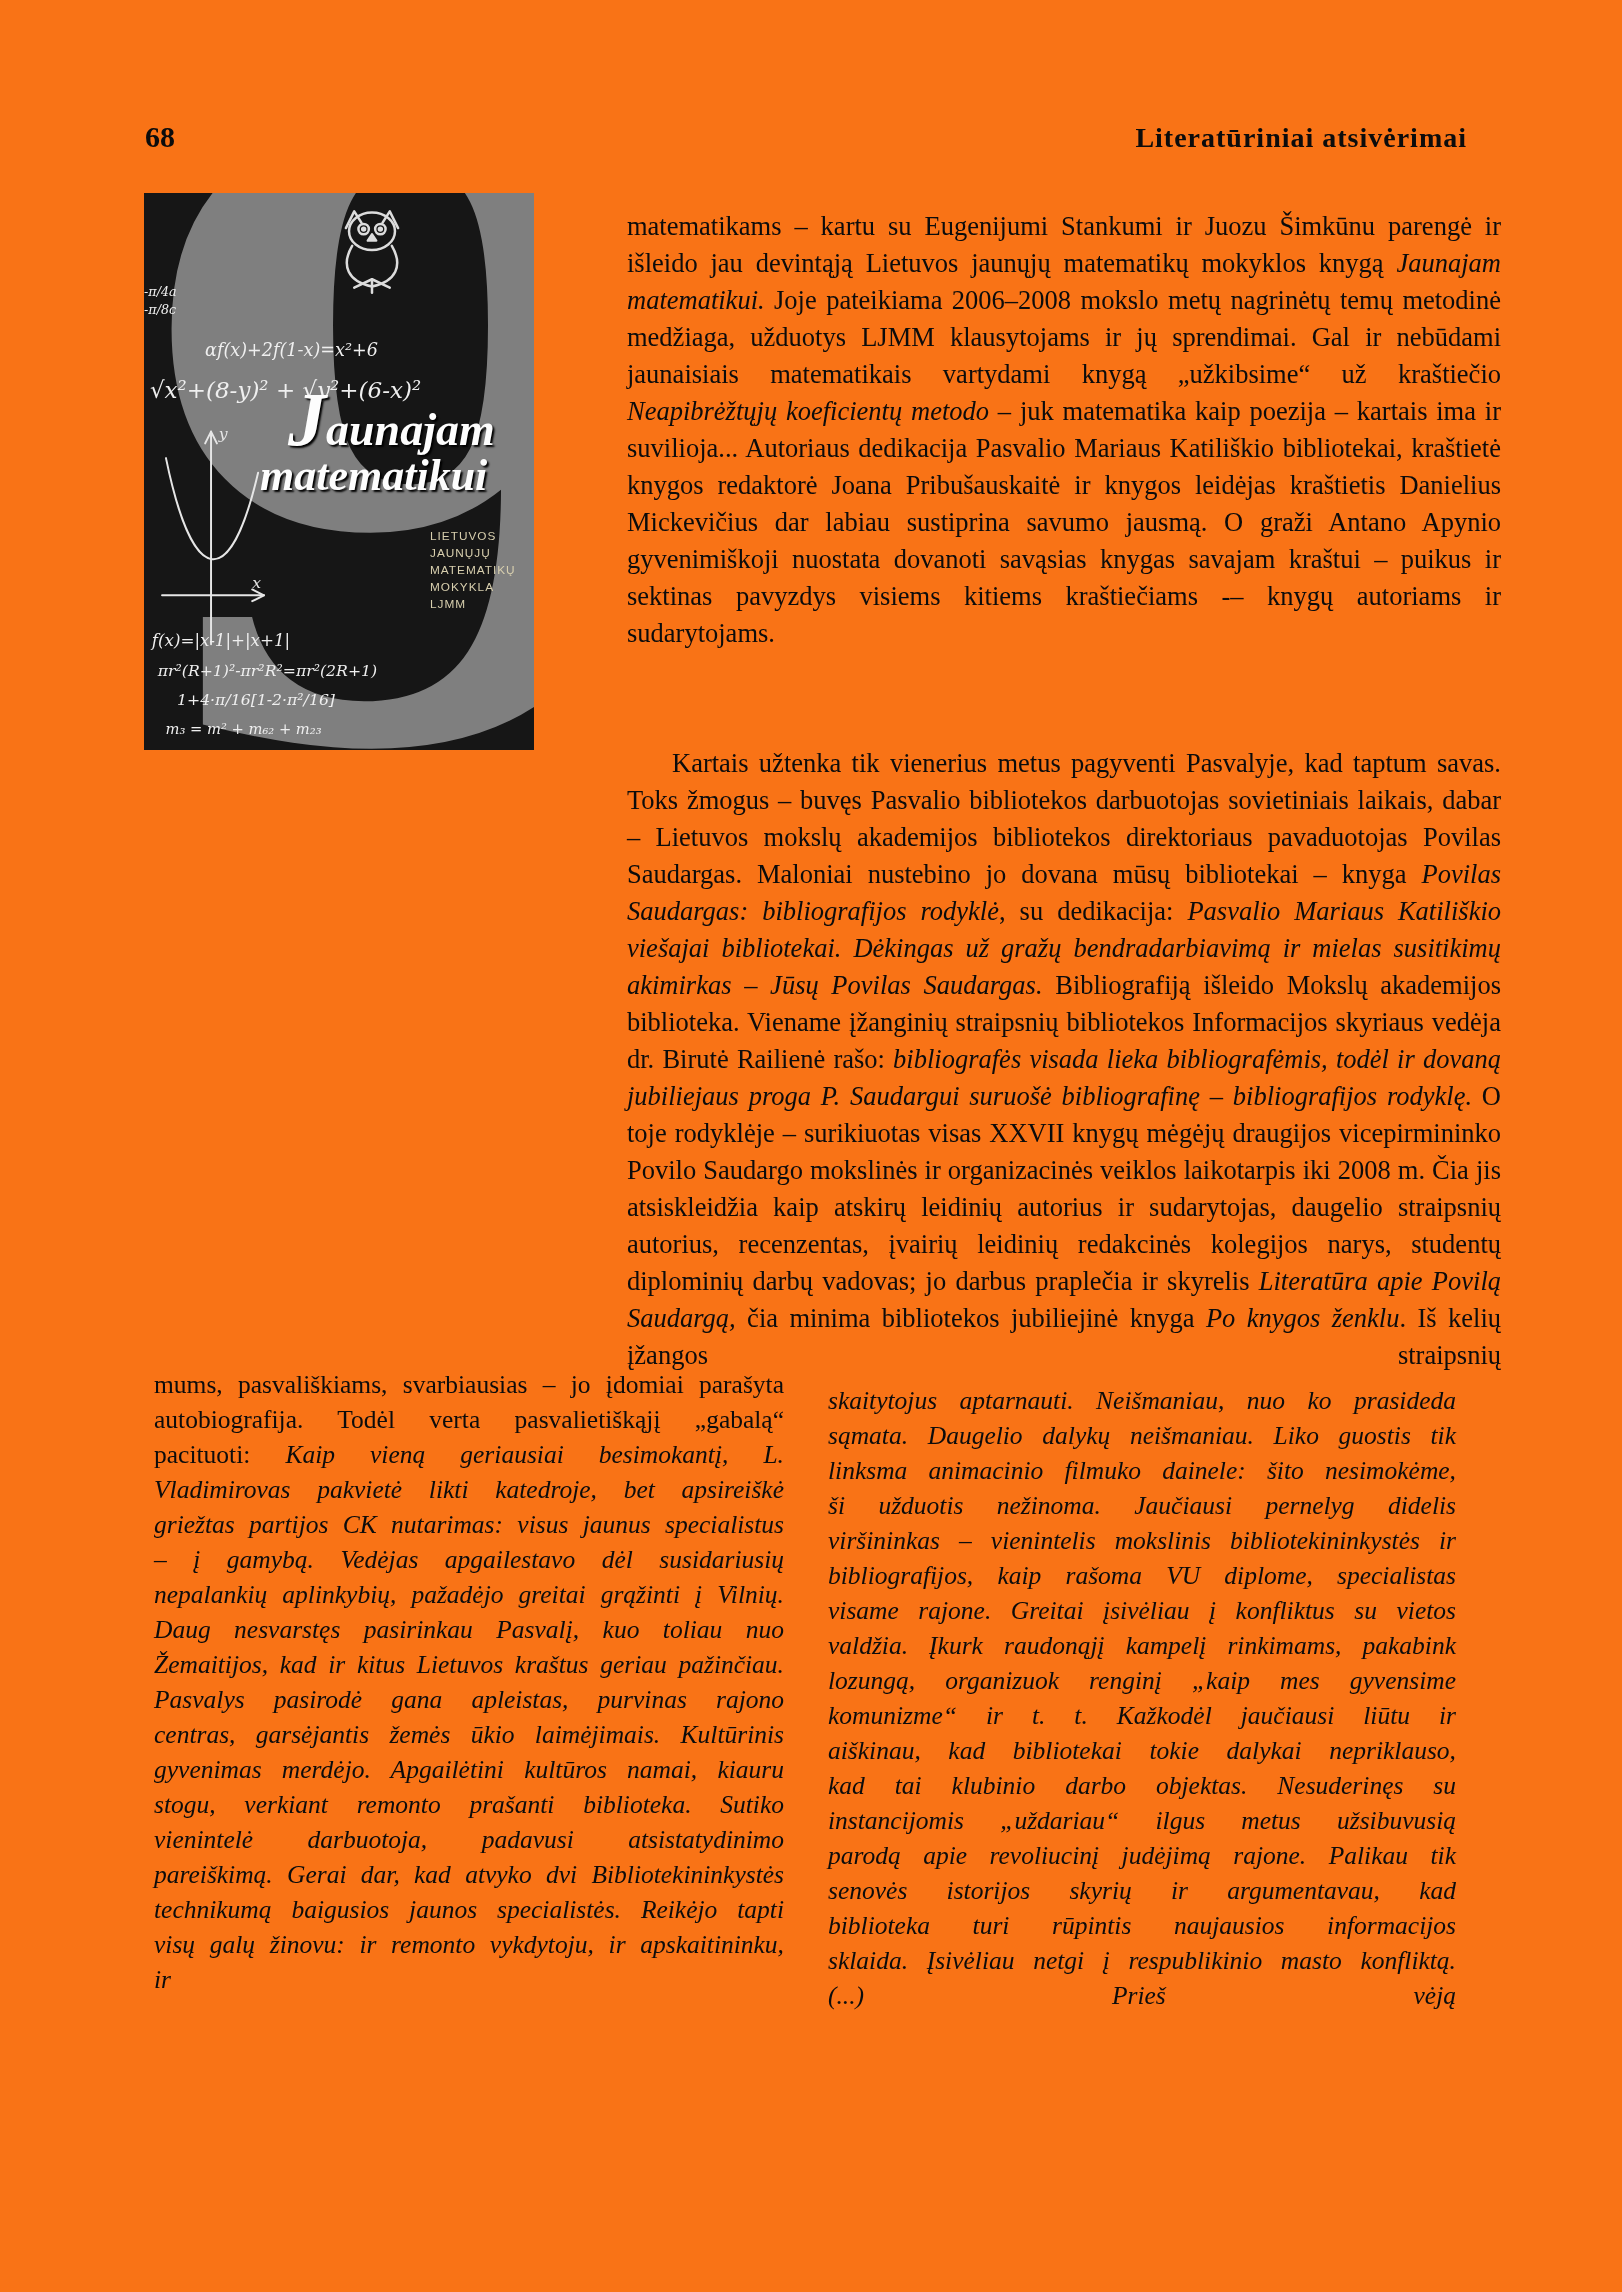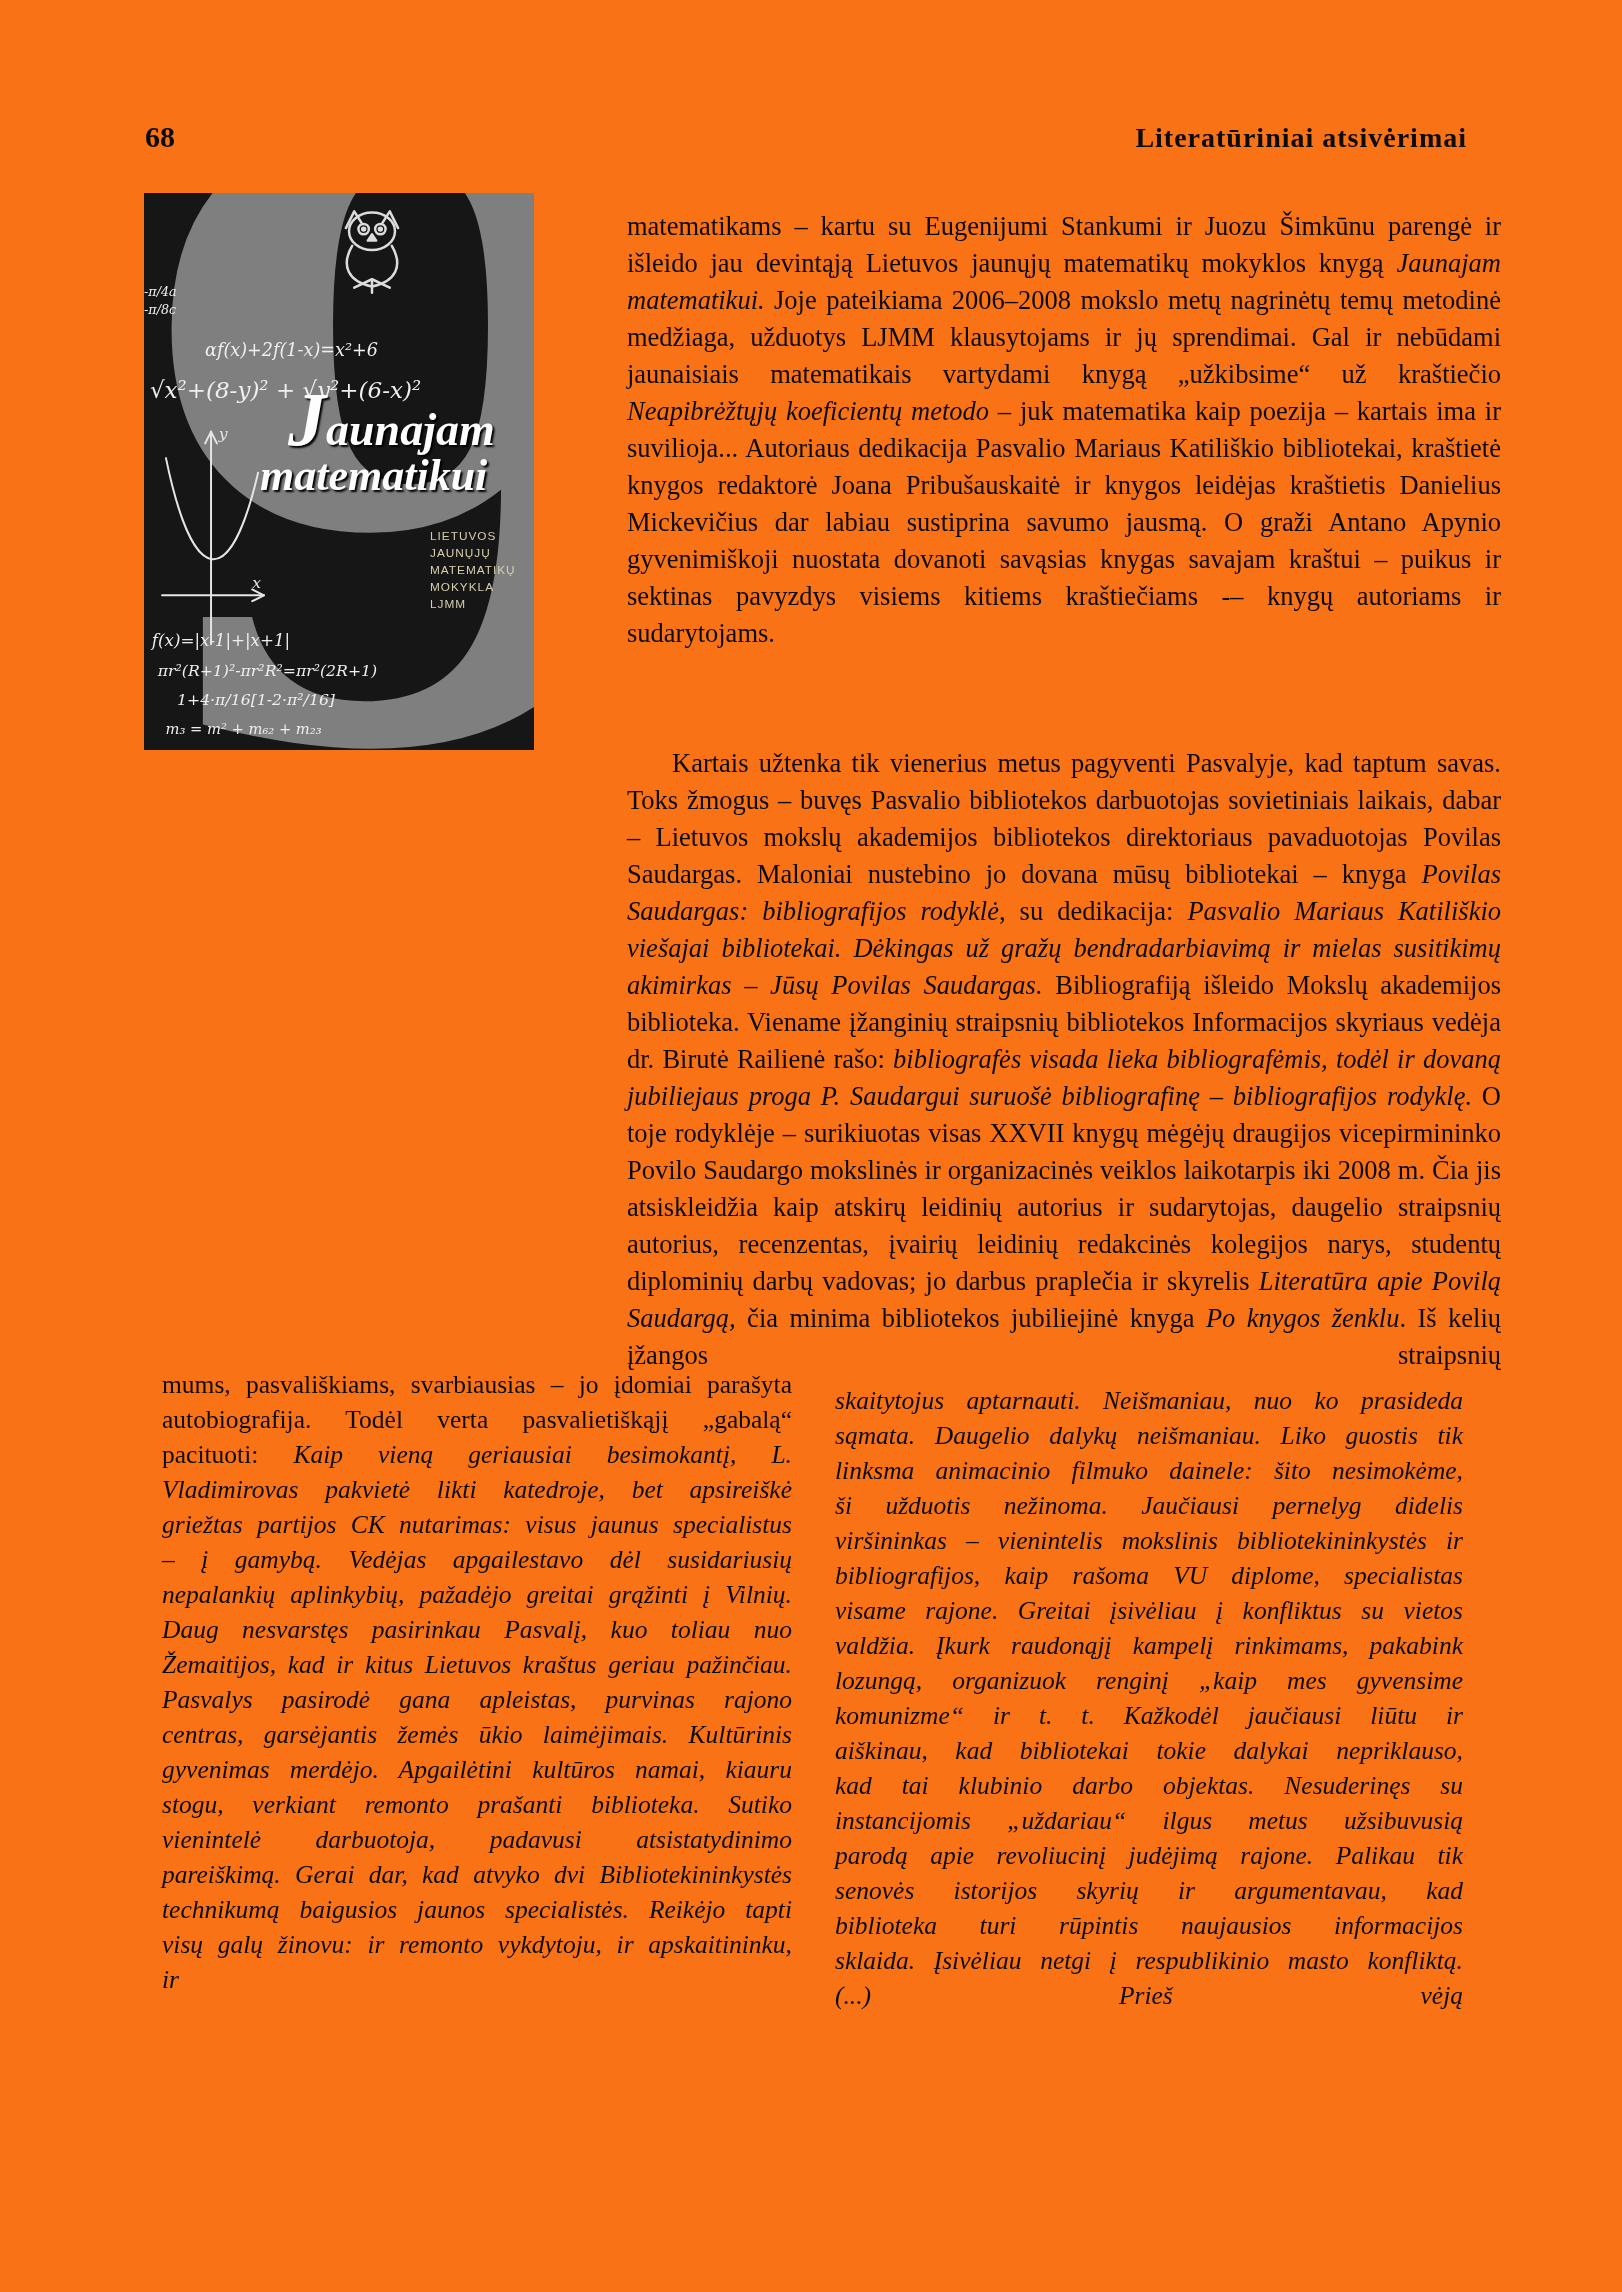--- a/index.html
+++ b/index.html
@@ -50,21 +50,21 @@
   .c2-sub{position:absolute;left:19.6px;right:0;top:235px;text-align:center;z-index:2;
           font-style:italic;font-size:15.7px;color:#464646;}
 
   
   .main-text{position:absolute;left:627px;top:208px;width:874px;}
   .para{margin:0;font-size:26.5px;line-height:37px;text-align:justify;}
   .para2{margin-top:93px;text-indent:45px;text-align-last:justify;}
   .it{font-style:italic;}
 
   
-  .bottom{position:absolute;left:162px;top:1367px;width:1302px;display:flex;}
+  .bottom{position:absolute;left:154px;top:1367px;width:1302px;display:flex;justify-content:space-between;}
   .col{font-size:25.5px;line-height:35px;text-align:justify;text-align-last:justify;}
   .col-left{width:630px;word-spacing:4.9px;}
   .col-right{width:628px;margin-left:43px;margin-top:15.7px;font-style:italic;word-spacing:11.8px;}
 </style>
 </head>
 <body>
 
 <div class="page">
 
   <div class="hdr-num">68</div>

